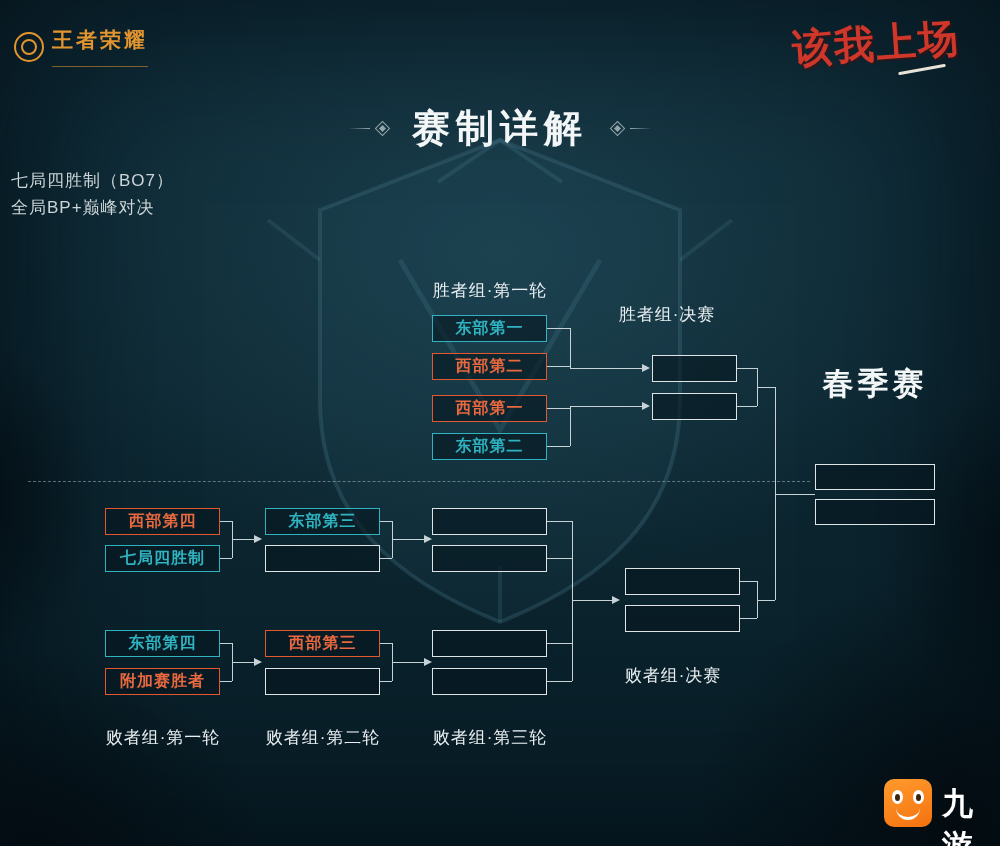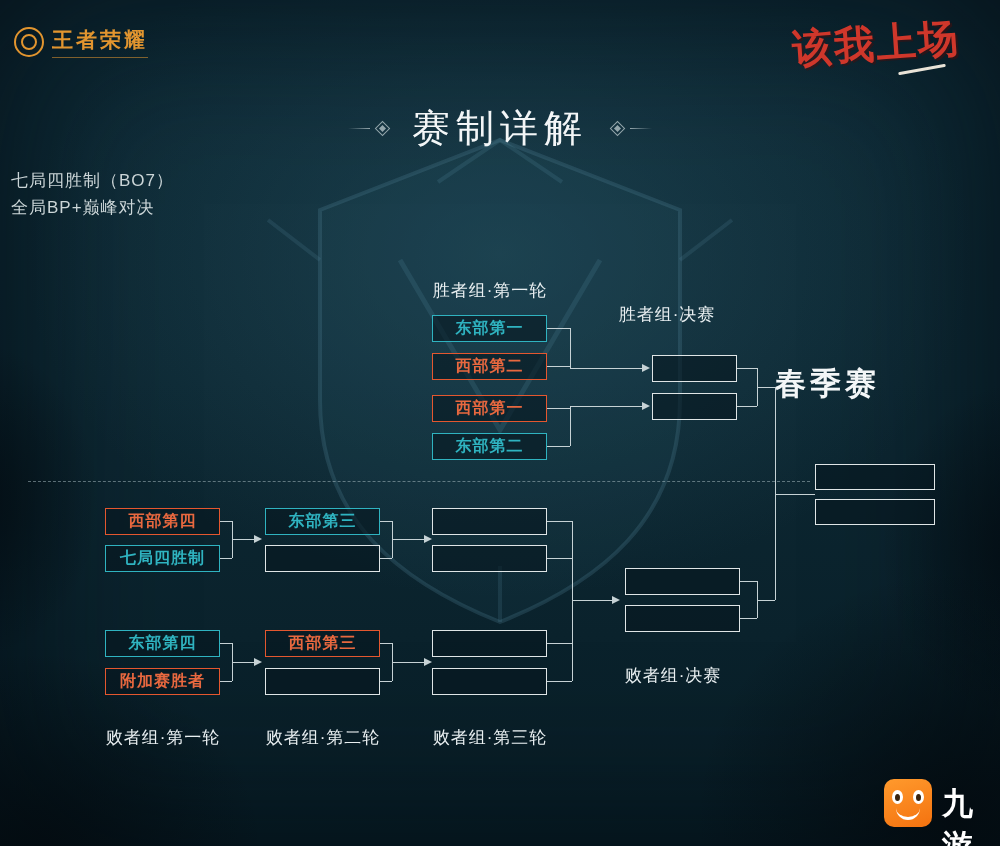--- a/index.html
+++ b/index.html
@@ -16,50 +16,50 @@
   .crest-wm { position:absolute; left:228px; top:100px; pointer-events:none; }
   .text-wm {
     position:absolute; left:0; top:372px; width:100%; text-align:center;
     font-size:36px; font-weight:bold; letter-spacing:14px;
     color:rgba(128,170,186,0.11); white-space:nowrap;
   }
   
   .brand-wzry { position:absolute; left:14px; top:26px; display:flex; align-items:center; gap:8px; }
   .wzry-icon { width:30px; height:30px; border:2px solid #e2952f; border-radius:50%; position:relative; box-sizing:border-box; }
   .wzry-icon::before { content:""; position:absolute; inset:5px; border:2px solid #e2952f; border-radius:50%; box-sizing:border-box; }
-  .wzry-text { font-size:21px; font-weight:bold; color:#e2952f; letter-spacing:3px; border-bottom:1px solid rgba(226,149,47,0.55); padding-bottom:3px; }
+  .wzry-text { font-size:21px; font-weight:bold; color:#e2952f; letter-spacing:3px; border-bottom:1px solid rgba(226,149,47,0.55); padding-bottom:12px; }
   .brand-kpl { position:absolute; left:120px; top:14px; }
   .slogan {
     position:absolute; left:792px; top:16px; font-size:40px; font-weight:900;
     color:#cf372b; transform:rotate(-4deg); letter-spacing:2px;
     text-shadow:2px 2px 0 rgba(80,10,8,0.45); white-space:nowrap;
   }
   .slogan-stroke { position:absolute; left:898px; top:68px; width:48px; height:3px; background:#e9e3d7; transform:rotate(-10deg); border-radius:2px; }
   .title { position:absolute; top:58px; left:0; width:100%; margin:0; text-align:center; font-size:31px; font-weight:bold; color:#d6b173; letter-spacing:2px; }
   .subtitle-row { position:absolute; top:103px; left:0; width:100%; display:flex; justify-content:center; align-items:center; gap:24px; }
-  .subtitle { margin:0; font-size:38px; font-weight:normal; color:#f3f6f7; letter-spacing:6px; }
+  .subtitle { margin:0; font-size:38px; font-weight:bold; color:#f3f6f7; letter-spacing:6px; }
   .ornament { display:flex; align-items:center; gap:7px; }
   .orn-line { width:22px; height:1px; background:linear-gradient(90deg, rgba(147,166,171,0), #93a6ab); }
   .orn-line.rev { background:linear-gradient(270deg, rgba(147,166,171,0), #93a6ab); }
   .orn-diamond { width:9px; height:9px; border:1px solid #93a6ab; transform:rotate(45deg); position:relative; }
   .orn-diamond::after { content:""; position:absolute; inset:2px; background:#93a6ab; }
   .rules { position:absolute; top:167px; left:11px; width:100%; font-size:17px; line-height:27px; color:#ccd6d8; letter-spacing:1px; }
   
   .bracket-label { position:absolute; width:146px; text-align:center; font-size:17px; color:#e9eff1; letter-spacing:1px; font-weight:500; white-space:nowrap; }
   .slot {
     position:absolute; width:115px; height:27px; box-sizing:border-box;
     border:1px solid #dfe5e6; background:rgba(6,24,32,0.6);
     display:flex; align-items:center; justify-content:center;
     font-size:16px; font-weight:bold; letter-spacing:1px; color:#dfe5e6; white-space:nowrap;
   }
   .slot[data-side="east"] { border-color:#2fb3c0; color:#2fb3c0; }
   .slot[data-side="west"] { border-color:#e4572f; color:#e8683f; }
   .slot-sm { width:85px; }
   .slot-gf { width:120px; height:26px; }
-  .gf-title { position:absolute; left:775px; width:200px; text-align:left; font-size:31px; font-weight:bold; color:#f3f6f7; letter-spacing:4px; }
+  .gf-title { position:absolute; left:775px; width:200px; text-align:center; font-size:31px; font-weight:bold; color:#f3f6f7; letter-spacing:4px; }
   .hline { position:absolute; height:1px; background:#c6d2d5; }
   .vline { position:absolute; width:1px; background:#c6d2d5; }
   .arrow { position:absolute; width:0; height:0; border-top:4px solid transparent; border-bottom:4px solid transparent; border-left:8px solid #c6d2d5; }
   .dashed { position:absolute; height:0; border-top:1px dashed rgba(176,196,201,0.5); }
   
   .ng-icon { position:absolute; left:884px; top:779px; width:48px; height:48px; border-radius:10px; background:linear-gradient(160deg,#ff9a2d,#f4720f); }
   .ng-eye { position:absolute; top:11px; width:11px; height:14px; background:#fff; border-radius:50%; }
   .ng-eye::after { content:""; position:absolute; left:3px; top:4px; width:5px; height:7px; background:#3a2410; border-radius:50%; }
   .ng-eye.left { left:8px; } .ng-eye.right { right:8px; }
   .ng-mouth { position:absolute; left:12px; bottom:7px; width:24px; height:12px; box-sizing:border-box; border-bottom:3px solid #fff; border-radius:0 0 24px 24px; }

